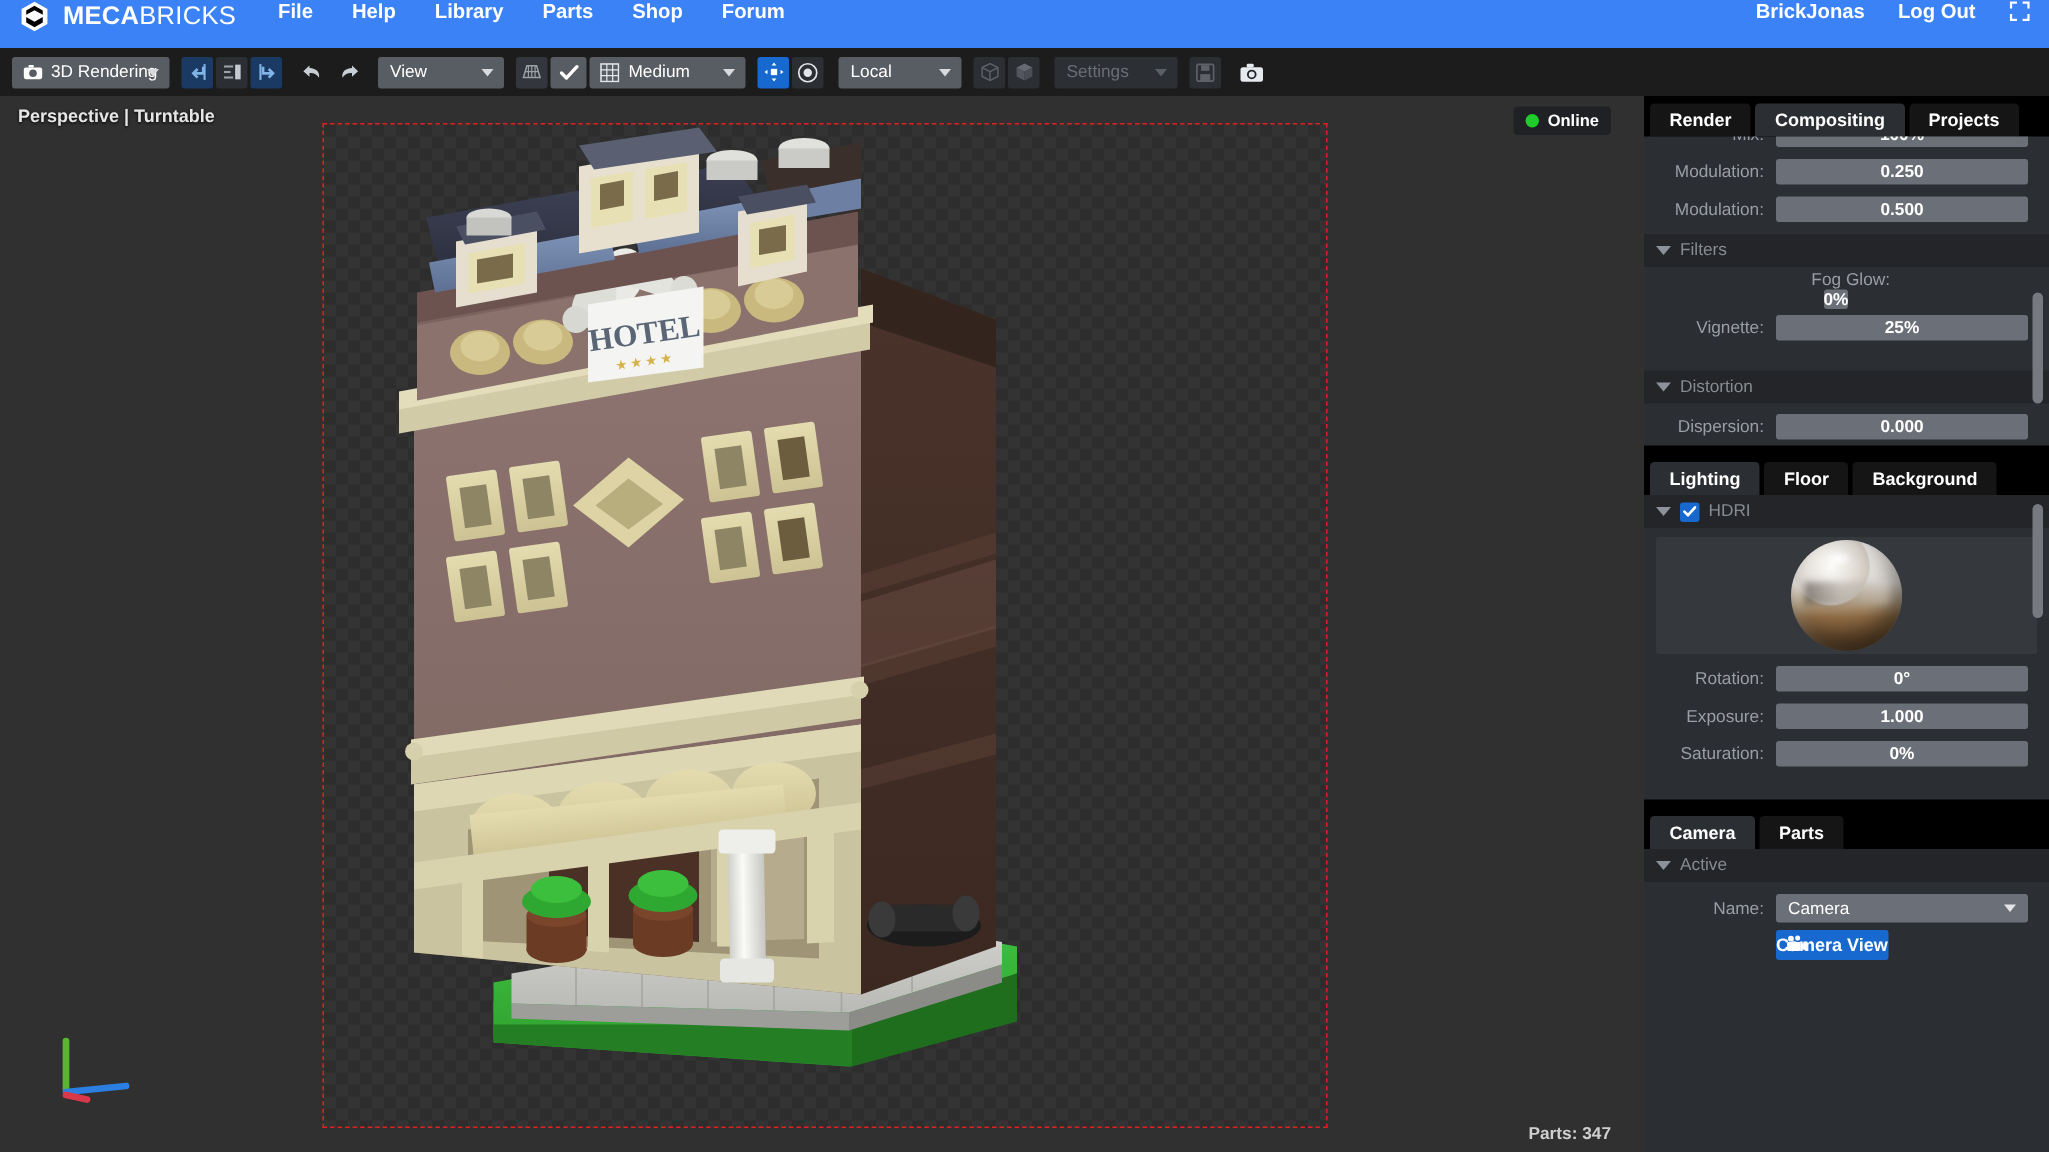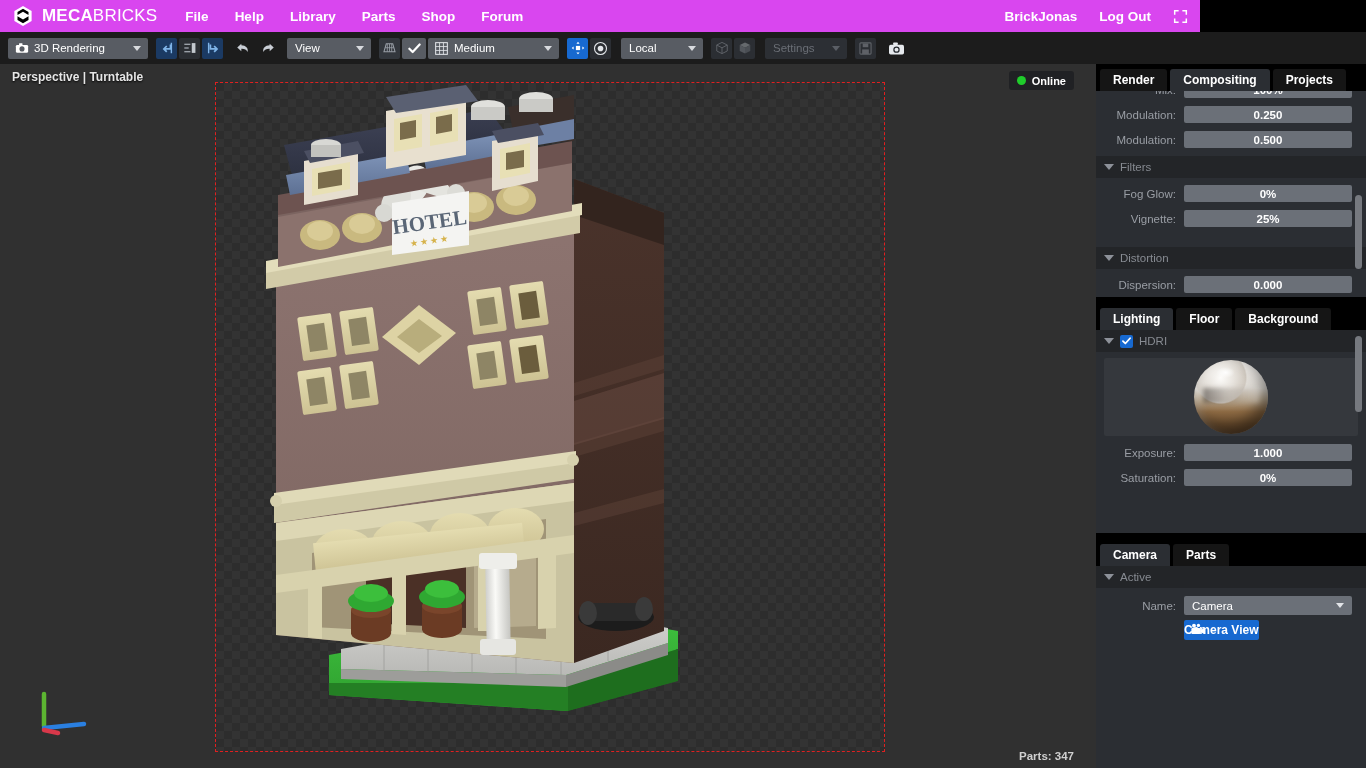--- a/index.html
+++ b/index.html
@@ -7,22 +7,22 @@
     width: 1366px; height: 768px;
     background: #000;
     font-family: "Liberation Sans", sans-serif;
     overflow: hidden;
     -webkit-font-smoothing: antialiased;
   }
   #app { position: relative; width: 1366px; height: 768px; }
 
   
   .menubar {
-    position: absolute; top: 0; left: 0; width: 1200px; height: 32px;
-    background: #d946ef; display: flex; align-items: center;
+    position: absolute; top: 0; left: 0; width: 1366px; height: 32px;
+    background: #3b82f6; display: flex; align-items: flex-start;
   }
   .brand { display: flex; align-items: center; margin-left: 12px; }
   .brand-logo { width: 22px; height: 22px; margin-right: 8px; display:block; }
   .brand-txt { font-size: 17px; letter-spacing: .2px; color: #fff; }
   .brand-txt b { font-weight: 700; }
   .brand-txt span { font-weight: 400; }
   .menu-items { display: flex; align-items: center; margin-left: 28px; gap: 26px; }
   .menu-item { color: #fff; font-size: 13.5px; font-weight: 700; cursor: pointer; }
   .menu-right { position:absolute; right: 12px; display: flex; align-items: center; gap: 22px; }
   .menu-right .menu-item { font-weight: 700; }
@@ -41,24 +41,24 @@
     display: flex; align-items: center; color: #fff; font-size: 11.5px;
     cursor: pointer; position: relative; padding: 0 4px;
   }
   .dd .cam-ic { width:14px; height:14px; margin: 0 5px 0 3px; }
   .dd .dd-label { white-space: nowrap; }
   .dd .caret {
     width: 0; height: 0; border-left: 4.5px solid transparent;
     border-right: 4.5px solid transparent; border-top: 5px solid #d8dade;
     position: absolute; right: 7px; top: 8px;
   }
-  .dd.wide  { width: 140px; text-align: right; }
+  .dd.wide  { width: 105px; text-align: right; }
   .dd.view  { width: 84px;  padding-left: 8px; }
   .dd.local { width: 82px;  padding-left: 8px; }
-  .dd.medium{ width: 131px; padding-left: 26px; }
+  .dd.medium{ width: 104px; padding-left: 26px; }
   .dd.settings { width: 82px; padding-left: 8px; background: #2c2f34; color: #6a6e75; }
   .dd.settings .caret { border-top-color: #5a5e65; }
 
   .tb-btn {
     width: 21px; height: 21px; border-radius: 2px; background: #2b2e33;
     display: flex; align-items: center; justify-content: center;
     margin-right: 2px; cursor: pointer;
   }
   .tb-btn.active { background: #1b3a63; }
   .tb-btn.blue   { background: #1769d0; }
@@ -648,21 +648,21 @@
         </div>
         <div class="prow">
           <div class="plabel">Modulation:</div>
           <div class="pfield">0.500</div>
         </div>
 
         <div class="section" style="margin-top:4px;">
           <span class="tri"></span>
           <span class="stitle">Filters</span>
         </div>
-        <div class="prow" style="margin-top:3px;">
+        <div class="prow" style="margin-top:3px;flex-direction:column;">
           <div class="plabel">Fog Glow:</div>
           <div class="pfield">0%</div>
         </div>
         <div class="prow">
           <div class="plabel">Vignette:</div>
           <div class="pfield">25%</div>
         </div>
 
         <div class="section" style="margin-top:16px;">
           <span class="tri"></span>
@@ -692,20 +692,24 @@
               <path d="M1 4.6 3.7 7.3 9 1.4" fill="none" stroke="#fff" stroke-width="2" stroke-linecap="round" stroke-linejoin="round"></path>
             </svg>
           </span>
           <span class="stitle">HDRI</span>
         </div>
 
         <div class="hdri-preview">
           <div class="sphere"></div>
         </div>
 
+        <div class="prow">
+          <div class="plabel">Rotation:</div>
+          <div class="pfield">0°</div>
+        </div>
         <div class="prow">
           <div class="plabel">Exposure:</div>
           <div class="pfield">1.000</div>
         </div>
         <div class="prow">
           <div class="plabel">Saturation:</div>
           <div class="pfield">0%</div>
         </div>
 
         <div class="scroll-thumb" style="top:6px; height:76px;"></div>

